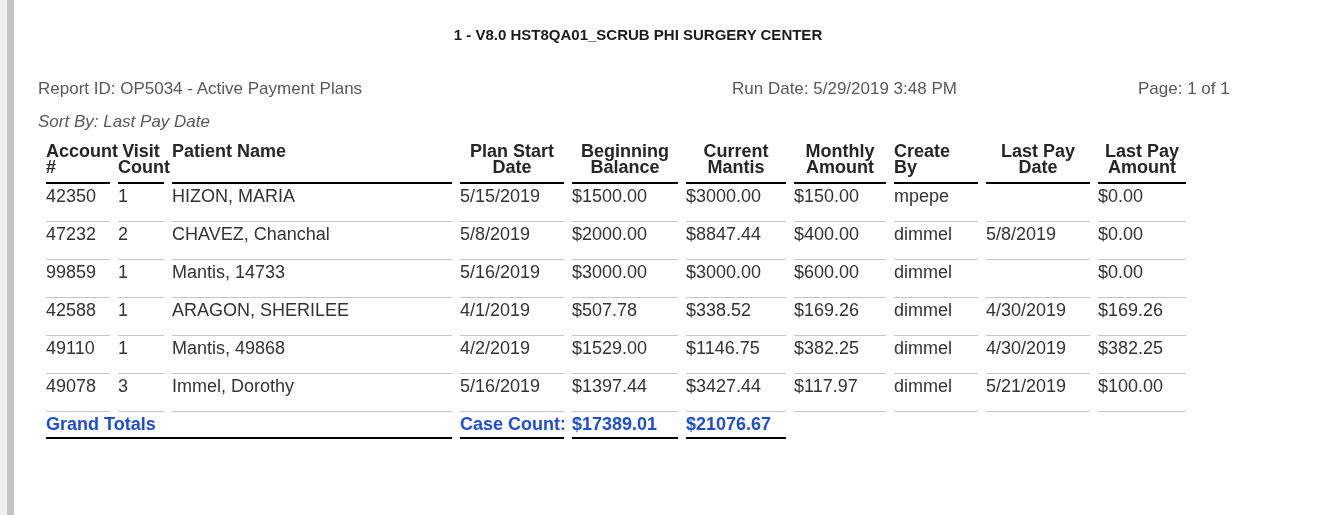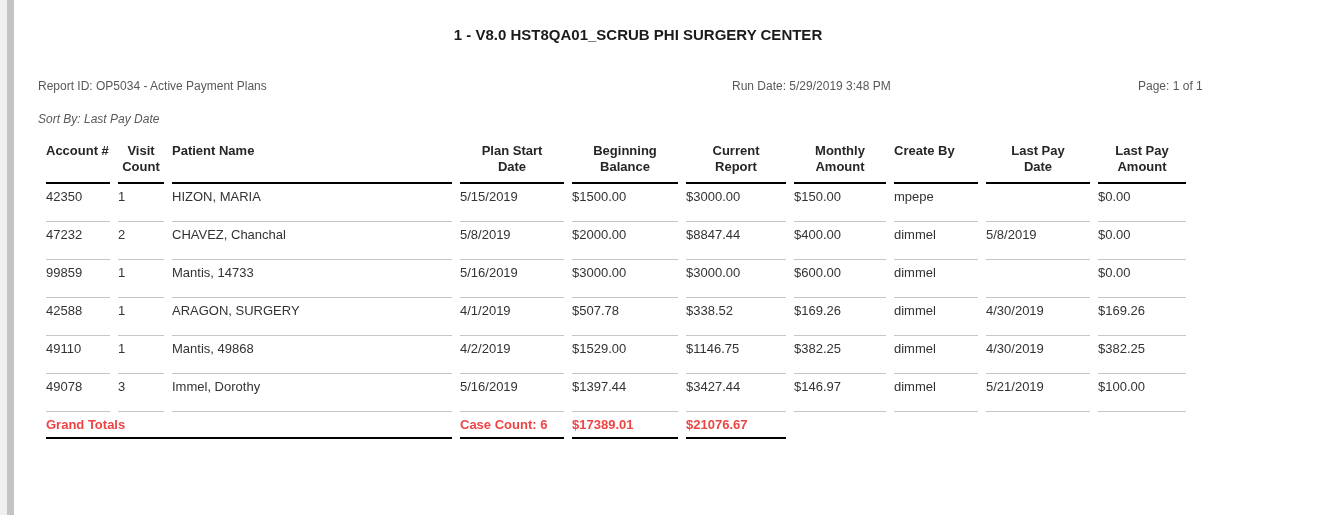--- a/index.html
+++ b/index.html
@@ -5,35 +5,35 @@
   html,body{margin:0;padding:0;}
   body{font-family:"Liberation Sans",sans-serif;background:#ebebeb;}
   .viewport{position:relative;width:1341px;height:515px;overflow:hidden;background:#ffffff;}
   .gutter{position:absolute;left:0;top:0;width:7px;height:515px;background:#efefef;}
   .edge-strip{position:absolute;left:7px;top:0;width:7px;height:515px;background:#c4c4c4;}
   .page{position:absolute;left:14px;top:0;width:1327px;height:437px;background:#ffffff;}
 
   .report-title{position:absolute;left:0;top:26px;width:1248px;text-align:center;
     font-size:15px;font-weight:bold;color:#1b1b1b;letter-spacing:0px;}
 
-  .meta{position:absolute;font-size:12px;color:#595959;white-space:nowrap;}
+  .meta{position:absolute;font-size:17px;color:#595959;white-space:nowrap;}
   .meta-report-id{left:24px;top:79px;}
   .meta-run-date{left:718px;top:79px;}
   .meta-page{left:1124px;top:79px;text-align:center;}
   .meta-printing{left:24px;top:101px;}
   .meta-sort{left:24px;top:112px;font-style:italic;}
 
   table.report{position:absolute;left:24px;top:141px;width:1156px;
     border-collapse:separate;border-spacing:8px 0;table-layout:fixed;
-    font-size:13px;color:#333333;empty-cells:show;}
+    font-size:18px;color:#333333;empty-cells:show;}
   th{font-weight:bold;color:#262626;vertical-align:top;line-height:16px;
     padding:2px 0 7px 0;border-bottom:2px solid #000000;white-space:pre-line;}
   td{vertical-align:top;line-height:15px;padding:5px 0 17px 0;
     border-bottom:1px solid #c6c6c6;white-space:nowrap;overflow:hidden;}
-  tr.totals td{font-weight:bold;color:#ef4444;padding:5px 0 5px 0;
+  tr.totals td{font-weight:bold;color:#1d4ed8;padding:5px 0 5px 0;
     border-bottom:2px solid #000000;}
   tr.totals td.no-line{border-bottom:none;}
   .al{text-align:left;} .ac{}
 </style>
 </head>
 <body>
 
 <div class="viewport">
   <div class="gutter"></div>
   <div class="edge-strip"></div>
@@ -64,21 +64,21 @@
         <tr>
           <th class="al">Account #</th>
           <th class="ac">Visit
 Count</th>
           <th class="al">Patient Name</th>
           <th class="ac">Plan Start
 Date</th>
           <th class="ac">Beginning
 Balance</th>
           <th class="ac">Current
-Report</th>
+Mantis</th>
           <th class="ac">Monthly
 Amount</th>
           <th class="al">Create By</th>
           <th class="ac">Last Pay
 Date</th>
           <th class="ac">Last Pay
 Amount</th>
         </tr>
       </thead>
       <tbody>
@@ -114,21 +114,21 @@
           <td class="ac">$3000.00</td>
           <td class="ac">$3000.00</td>
           <td class="ac">$600.00</td>
           <td class="al">dimmel</td>
           <td class="ac"></td>
           <td class="ac">$0.00</td>
         </tr>
         <tr>
           <td class="al">42588</td>
           <td class="ac">1</td>
-          <td class="al">ARAGON, SURGERY</td>
+          <td class="al">ARAGON, SHERILEE</td>
           <td class="ac">4/1/2019</td>
           <td class="ac">$507.78</td>
           <td class="ac">$338.52</td>
           <td class="ac">$169.26</td>
           <td class="al">dimmel</td>
           <td class="ac">4/30/2019</td>
           <td class="ac">$169.26</td>
         </tr>
         <tr>
           <td class="al">49110</td>
@@ -142,21 +142,21 @@
           <td class="ac">4/30/2019</td>
           <td class="ac">$382.25</td>
         </tr>
         <tr>
           <td class="al">49078</td>
           <td class="ac">3</td>
           <td class="al">Immel, Dorothy</td>
           <td class="ac">5/16/2019</td>
           <td class="ac">$1397.44</td>
           <td class="ac">$3427.44</td>
-          <td class="ac">$146.97</td>
+          <td class="ac">$117.97</td>
           <td class="al">dimmel</td>
           <td class="ac">5/21/2019</td>
           <td class="ac">$100.00</td>
         </tr>
         <tr class="totals">
           <td class="al" colspan="3">Grand Totals</td>
           <td class="ac">Case Count: 6</td>
           <td class="ac">$17389.01</td>
           <td class="ac">$21076.67</td>
           <td class="no-line"></td>

